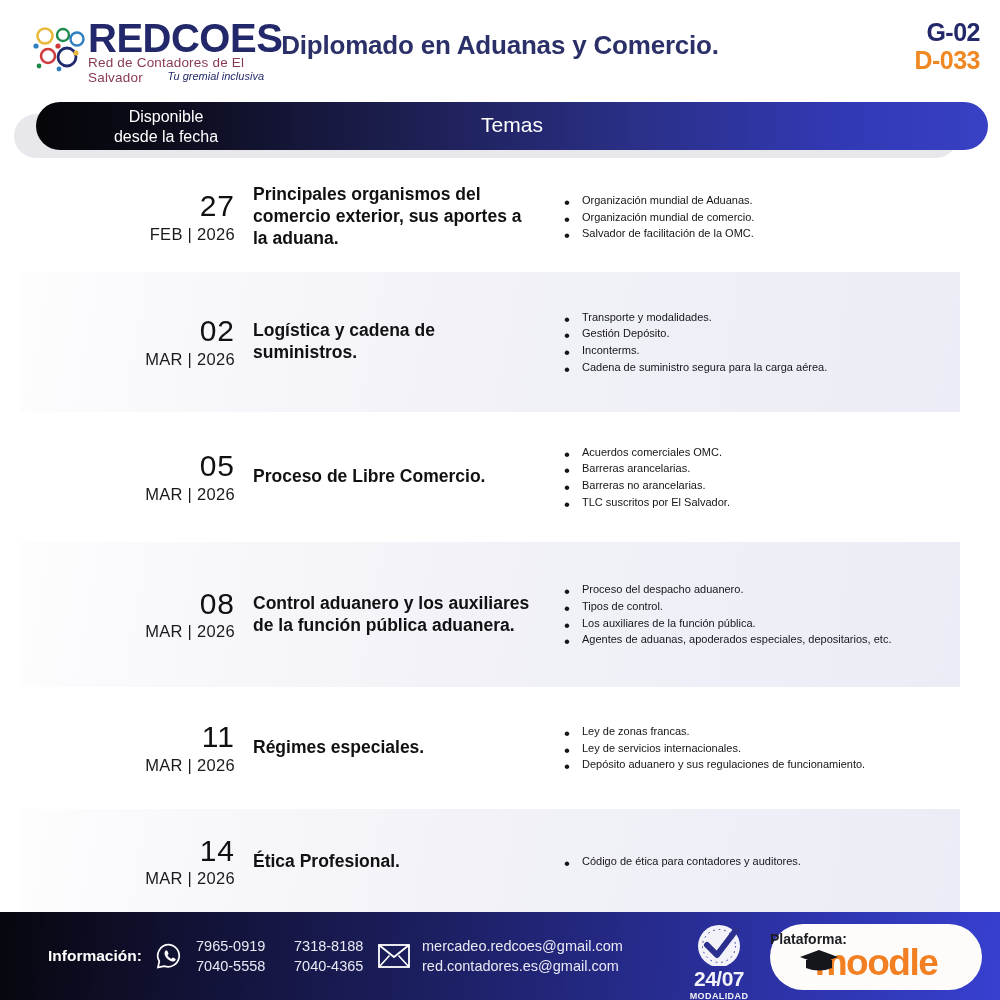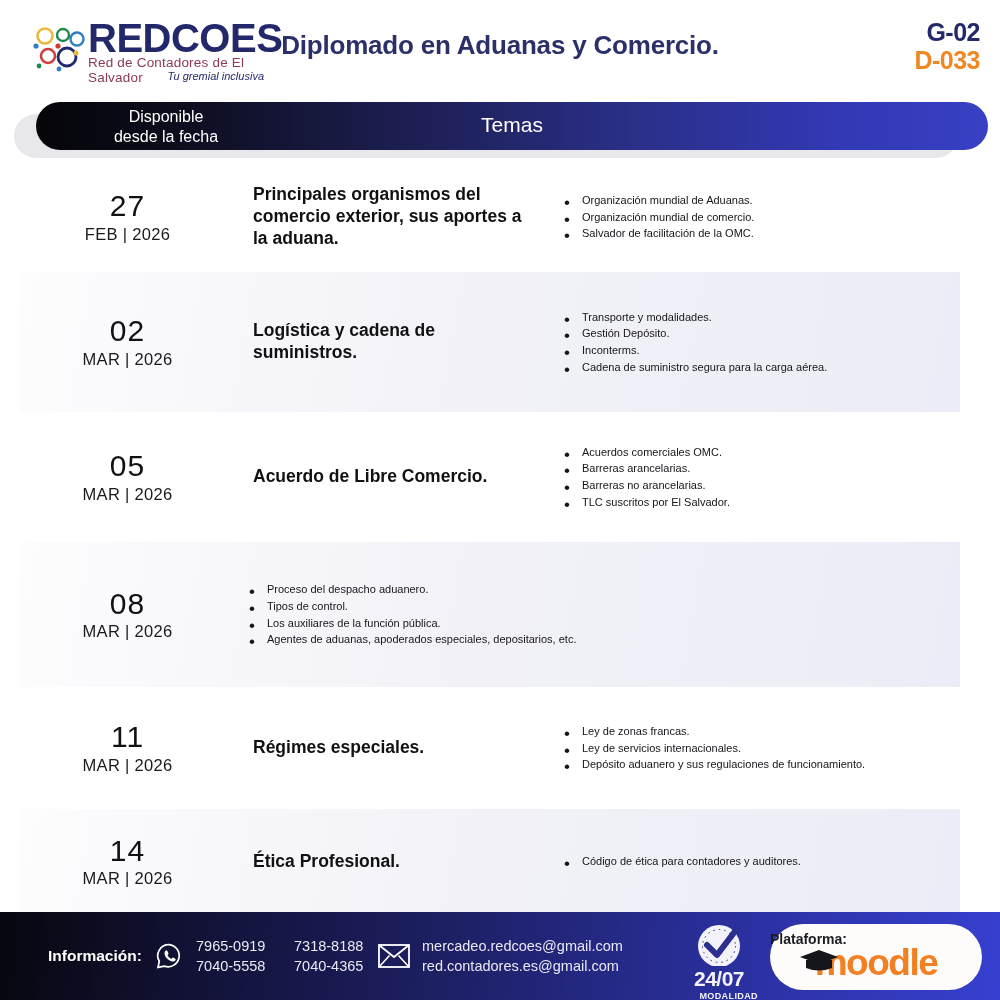--- a/index.html
+++ b/index.html
@@ -70,21 +70,21 @@
     text-align:center; color:#ffffff; font-size:21px;
   }
 
   
   .rows{ position:absolute; left:20px; top:162px; width:940px; }
   .row{ display:flex; align-items:center; width:940px; position:relative; }
   .row.alt{ background:linear-gradient(100deg,#fdfdfe 0%,#f2f2f8 45%,#ececf6 100%); }
   .row.plain{ background:#ffffff; }
 
   .c-date{
-    width:215px; flex:0 0 215px; text-align:center;
+    width:215px; flex:0 0 215px; text-align:right;
     padding:6px 0;
   }
   .d-day{
     font-size:30px; color:#111113; line-height:1.05; letter-spacing:1px;
     font-family:"Liberation Sans",sans-serif;
   }
   .d-my{
     font-size:16.5px; color:#1a1a1d; margin-top:3px; letter-spacing:.3px;
   }
   .c-topic{
@@ -127,21 +127,21 @@
   .f-mails{
     position:absolute; left:422px; top:44px; transform:translateY(-50%);
     color:#e9e9f4; font-size:14.5px; line-height:1.38;
   }
   .badge247{
     position:absolute; left:680px; top:10px; width:78px; height:78px;
     text-align:center; color:#f2f2f8;
   }
   .badge247 .clock{ width:56px; height:44px; margin:0 auto; }
   .b-247{ font-size:21px; font-weight:bold; letter-spacing:-.5px; line-height:1; margin-top:-2px;}
-  .b-mod{ font-size:9px; font-weight:bold; letter-spacing:.4px; margin-top:2px;text-align:right;}
+  .b-mod{ font-size:9px; font-weight:bold; letter-spacing:.4px; margin-top:2px;}
   .moodle-pill{
     position:absolute; right:18px; top:12px; width:212px; height:66px;
     background:#fdfcfa; border-radius:33px;
   }
   .m-plat{
     position:absolute; left:0; top:7px; width:212px; text-align:left;
     font-size:14px; font-weight:bold; color:#1c1c22;
   }
   .m-word{
     position:absolute; left:0; top:20px; width:212px; text-align:center;
@@ -220,35 +220,36 @@
           <li>Inconterms.</li>
           <li class="just">Cadena de suministro segura para la carga aérea.</li>
         </ul>
       </div>
     </div>
     <div class="row plain" style="min-height: 130px;">
       <div class="c-date">
         <div class="d-day">05</div>
         <div class="d-my">MAR | 2026</div>
       </div>
-      <div class="c-topic">Acuerdo de Libre Comercio.</div>
+      <div class="c-topic">Proceso de Libre Comercio.</div>
       <div class="c-bullets">
         <ul>
           <li>Acuerdos comerciales OMC.</li>
           <li>Barreras arancelarias.</li>
           <li>Barreras no arancelarias.</li>
           <li>TLC suscritos por El Salvador.</li>
         </ul>
       </div>
     </div>
     <div class="row alt" style="min-height: 145px;">
       <div class="c-date">
         <div class="d-day">08</div>
         <div class="d-my">MAR | 2026</div>
       </div>
+      <div class="c-topic">Control aduanero y los auxiliares de la función pública aduanera.</div>
       <div class="c-bullets">
         <ul>
           <li>Proceso del despacho aduanero.</li>
           <li>Tipos de control.</li>
           <li>Los auxiliares de la función pública.</li>
           <li class="just">Agentes de aduanas, apoderados especiales, depositarios, etc.</li>
         </ul>
       </div>
     </div>
     <div class="row plain" style="min-height: 122px;">

